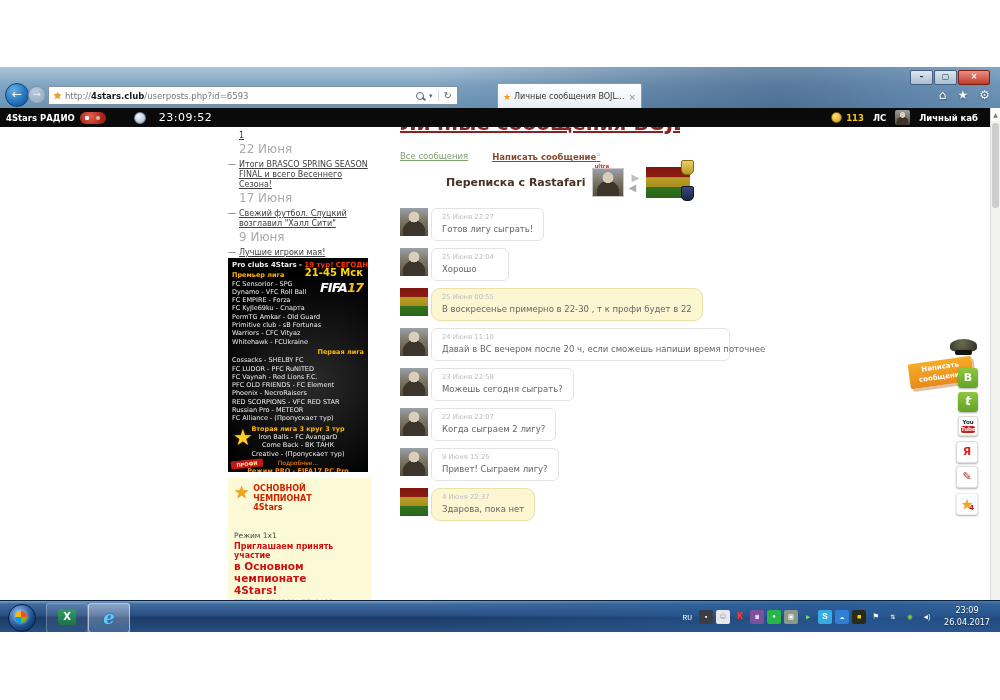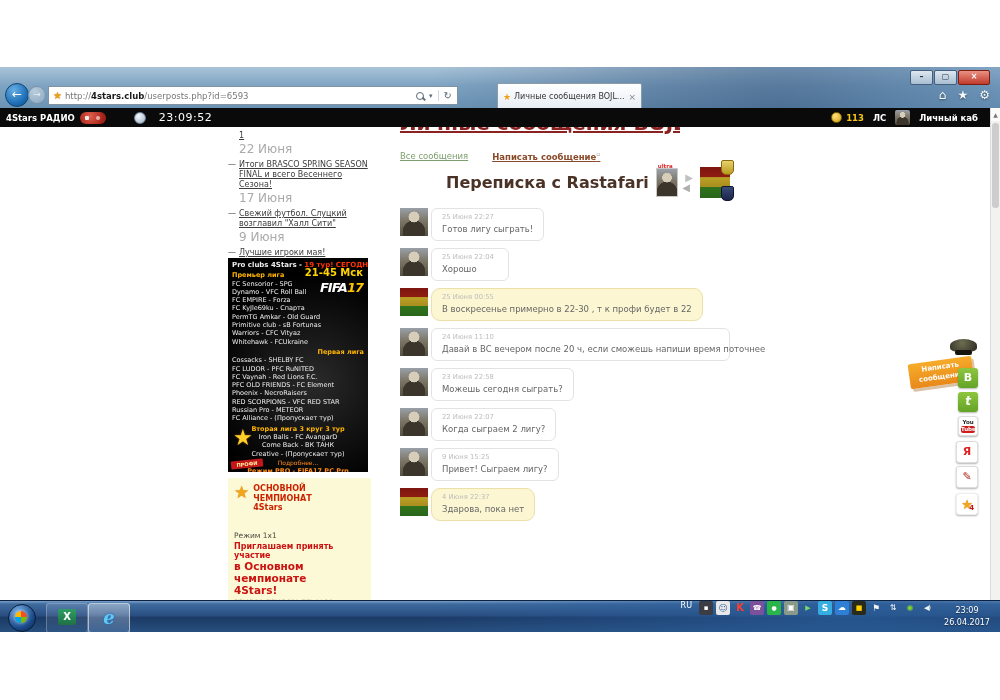--- a/index.html
+++ b/index.html
@@ -105,21 +105,21 @@
   
   .main{position:absolute;left:400px;top:0;width:330px;}
   .title-clip{height:8px;overflow:hidden;position:relative;width:280px;}
   .page-title{position:absolute;left:0;top:-16px;font-size:20px;font-weight:bold;color:#8b2121;
       text-decoration:underline;white-space:nowrap;}
   .pm-links{margin-top:15px;display:flex;gap:24px;font-size:8.5px;align-items:center;}
   .all-link{color:#7d9f6d;text-decoration:underline;}
   .write-link{color:#8a4a2a;font-weight:bold;text-decoration:underline;}
   .write-link sup{font-size:6px;color:#999;}
   .convo{margin-top:3px;margin-left:46px;display:flex;align-items:center;gap:7px;height:36px;}
-  .convo-title{font-size:16px;font-weight:bold;color:#4a3226;white-space:nowrap;}
+  .convo-title{font-size:11px;font-weight:bold;color:#4a3226;white-space:nowrap;}
   .ava-photo{background:
       radial-gradient(circle at 50% 32%, #d8cdb8 0 22%, rgba(0,0,0,0) 24%),
       radial-gradient(circle at 50% 85%, #3c352c 0 40%, rgba(0,0,0,0) 42%),
       linear-gradient(180deg,#9aa0a8 0%,#7d7668 45%,#55503f 100%);}
   .convo-ava{width:30px;height:27px;border:1px solid #c8c8c8;position:relative;}
   .ava-tag{position:absolute;top:-6px;left:1px;color:#e02a2a;font-size:5.5px;font-weight:bold;}
   .arrows{display:flex;flex-direction:column;gap:1px;color:#c0c0c0;font-size:10px;line-height:9px;}
   .arrows .a2{color:#b0b0b0;margin-left:-3px;}
   .convo-flag{width:44px;height:31px;position:relative;}
   .rasta{background:linear-gradient(180deg,#7e1510 0%,#8e1d12 31%,#8e1d12 33%,#bba026 34%,#a98d1e 64%,#2f711c 66%,#2a661a 100%);}
@@ -174,21 +174,21 @@
   .task-btn{position:absolute;top:2px;width:40px;height:28px;border:1px solid rgba(255,255,255,.25);
       border-radius:3px;background:linear-gradient(rgba(255,255,255,.14),rgba(255,255,255,.03));
       text-align:center;line-height:27px;}
   .tb-excel{left:46px;}
   .tb-ie{left:88px;background:linear-gradient(rgba(255,255,255,.4),rgba(170,205,255,.18));
       border-color:rgba(255,255,255,.55);}
   .excel-ic{display:inline-block;width:18px;height:16px;background:linear-gradient(#2e9e62,#1e7145);
       color:#fff;font-size:10px;font-weight:bold;line-height:16px;border-radius:2px;vertical-align:middle;margin-top:-3px;}
   .ie-ic{font-size:18px;font-style:italic;font-weight:bold;color:#5fc9f8;text-shadow:0 0 3px #1a6fb5;
       font-family:"DejaVu Serif",serif;}
-  .tray{position:absolute;right:66px;top:0;height:32px;display:flex;align-items:flex-start;gap:3px;color:#fff;}
+  .tray{position:absolute;right:66px;top:0;height:32px;display:flex;align-items:center;gap:3px;color:#fff;font-family:Liberation Mono, monospace;}
   .lang{font-size:8px;margin-right:4px;}
   .tray-ic{width:14px;height:14px;font-size:9px;line-height:14px;text-align:center;border-radius:2px;color:#fff;overflow:hidden;}
   .t0{background:#3c3c44;font-size:7px;}
   .t1{background:#e8e8e8;color:#3a6ea5;}
   .t2{color:#ff3b30;font-weight:bold;font-size:10px;}
   .t3{background:#7b519d;font-size:7px;}
   .t4{background:#2ab54a;font-size:6px;}
   .t5{background:#8a9a8a;font-size:8px;}
   .t6{color:#6fdc6f;font-size:7px;}
   .t7{background:#35ade3;font-weight:bold;font-size:9px;}

